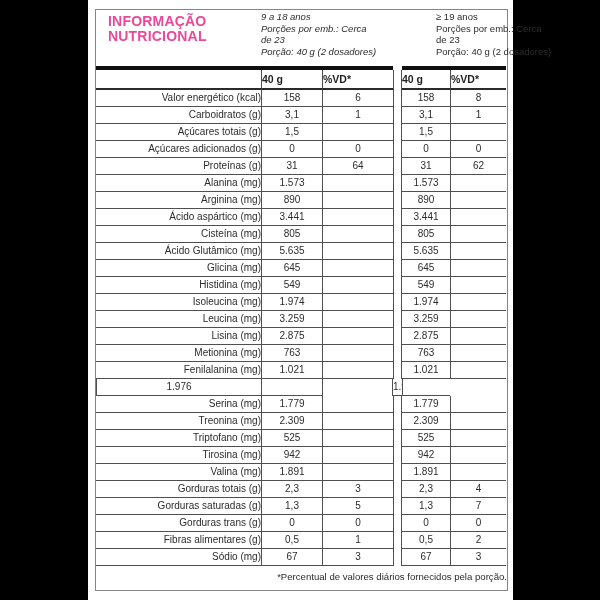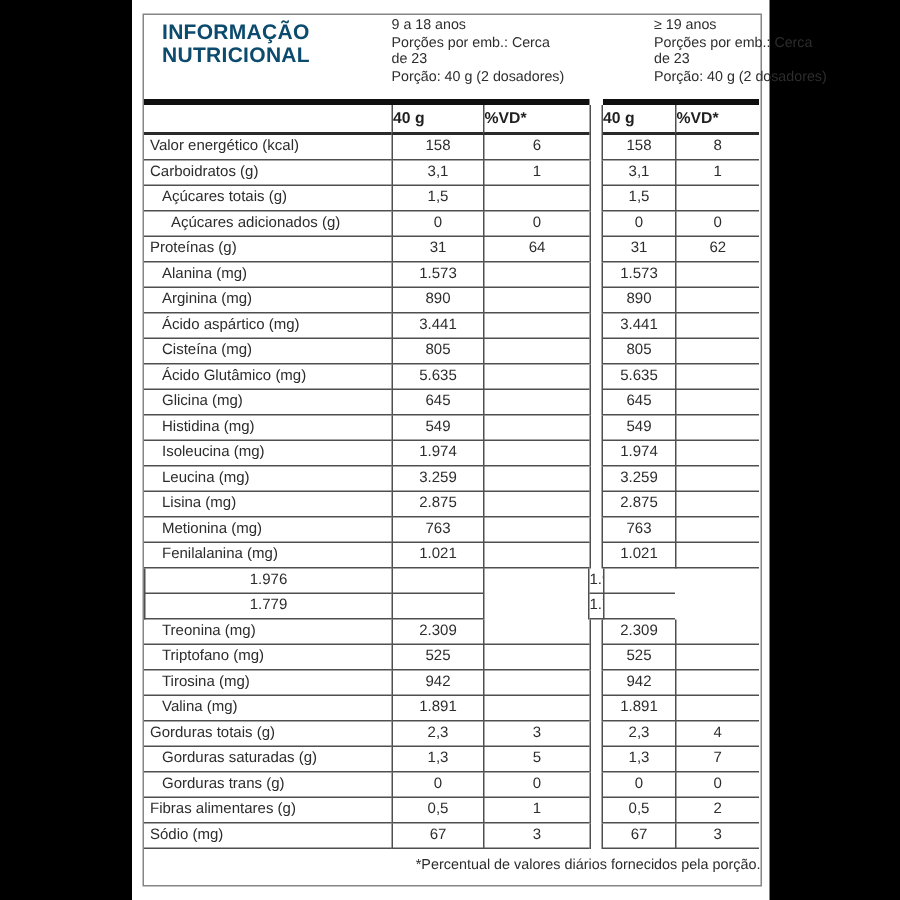--- a/index.html
+++ b/index.html
@@ -13,28 +13,28 @@
     position:absolute;left:88px;top:0;width:425px;height:600px;background:#fff;
   }
   .frame{
     position:absolute;left:7px;top:9px;width:413px;height:582px;
     border:1.5px solid #858585;box-sizing:border-box;background:#fff;
   }
   
   .top{position:relative;height:56px;}
   .title{
     position:absolute;left:12px;top:4px;margin:0;
-    font-size:14px;font-weight:bold;line-height:15px;color:#0c4a6e;
+    font-size:14px;font-weight:bold;line-height:15px;color:#ec4899;
     letter-spacing:.2px;white-space:nowrap;
   }
   .info{
     position:absolute;top:1px;font-size:9.5px;line-height:11.5px;
     color:#2d2d2d;white-space:nowrap;
   }
-  .info1{left:165px;}
+  .info1{left:165px;font-style:italic;}
   .info2{left:292px;margin-left:48px;}
   
   .bars{display:grid;grid-template-columns:297px 9px 104px;height:4px;}
   .bar{background:#0f0f0f;}
   .bar-gap{background:transparent;}
   
   .row{display:grid;grid-template-columns:165px 61px 71px 9px 48px 56px;}
   .cell{
     box-sizing:border-box;font-size:10px;color:#2c2c2c;
     overflow:hidden;white-space:nowrap;
@@ -44,21 +44,21 @@
     border-bottom:2px solid #2a2a2a;text-align:left;color:#1f1f1f;
   }
   .data-row .cell{height:17px;line-height:15px;border-bottom:1px solid #4f4f4f;}
   .val{text-align:center;}
   .c1{border-left:1px solid #4f4f4f;}
   .c2{border-left:1px solid #4f4f4f;}
   .gapc{border-bottom:none !important;
         border-left:1px solid #4f4f4f;border-right:1px solid #4f4f4f;}
   .colhead .gapc{border-bottom:none !important;}
   .c4{border-left:1px solid #4f4f4f;}
-  .name{text-align:left;padding-left:4px;}
+  .name{text-align:right;padding-left:4px;}
   .ind1{padding-left:12px;}
   .ind2{padding-left:18px;}
   
   .footnote{
     margin-top:5px;padding-left:4px;font-size:9.6px;color:#2c2c2c;white-space:nowrap;text-align:right;
   }
 </style>
 </head>
 <body>
 
@@ -236,20 +236,21 @@
           <div class="cell val c4"></div>
         </div>
         <div class="row data-row">
           <div class="cell val c1">1.976</div>
           <div class="cell val c2"></div>
           <div class="cell gapc"></div>
           <div class="cell val">1.976</div>
           <div class="cell val c4"></div>
         </div>
         <div class="row data-row">
+          <div class="cell name ind1">Serina (mg)</div>
           <div class="cell val c1">1.779</div>
           <div class="cell val c2"></div>
           <div class="cell gapc"></div>
           <div class="cell val">1.779</div>
           <div class="cell val c4"></div>
         </div>
         <div class="row data-row">
           <div class="cell name ind1">Treonina (mg)</div>
           <div class="cell val c1">2.309</div>
           <div class="cell val c2"></div>

